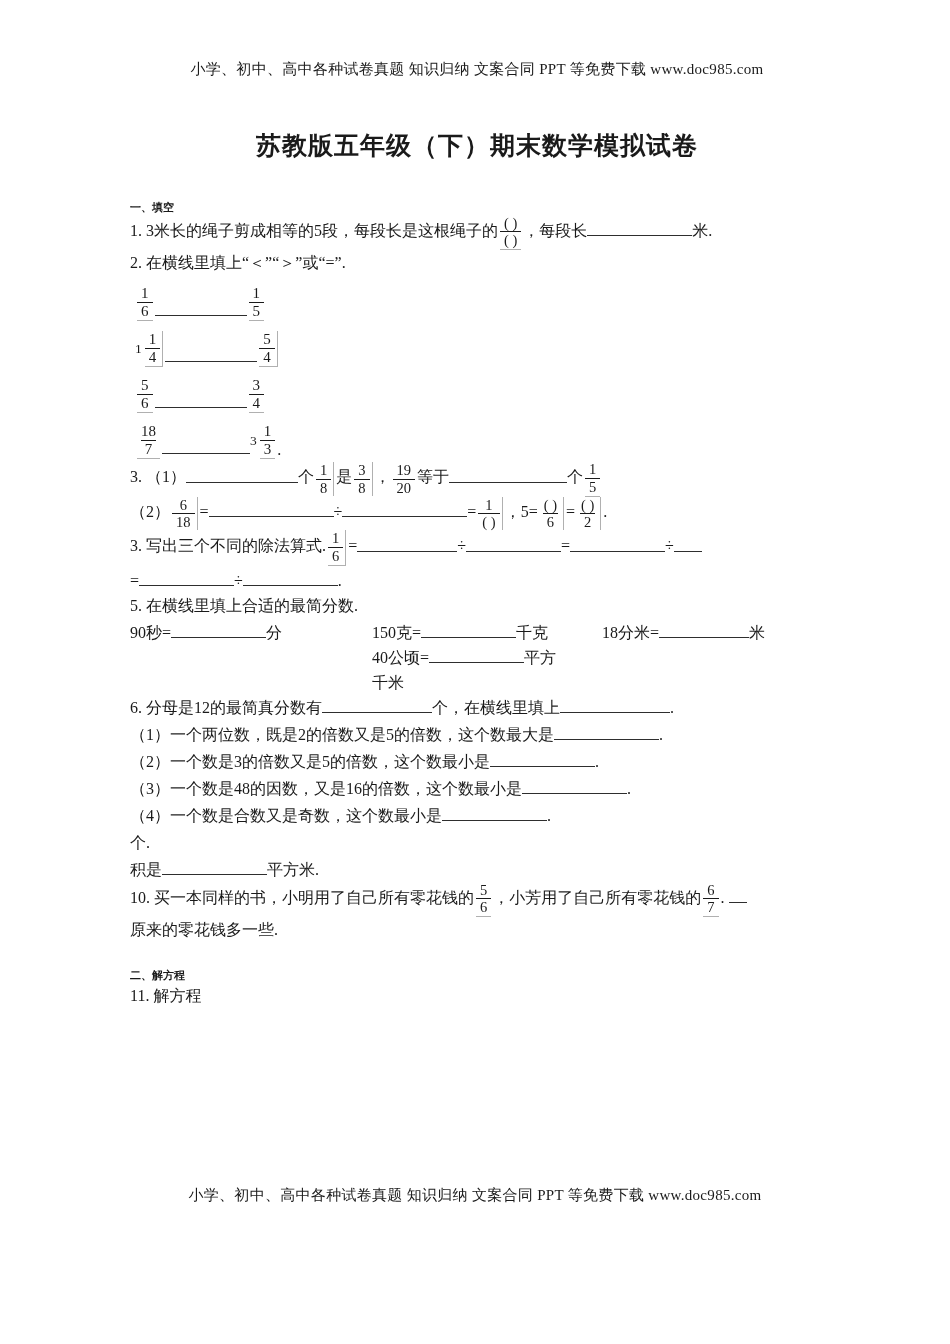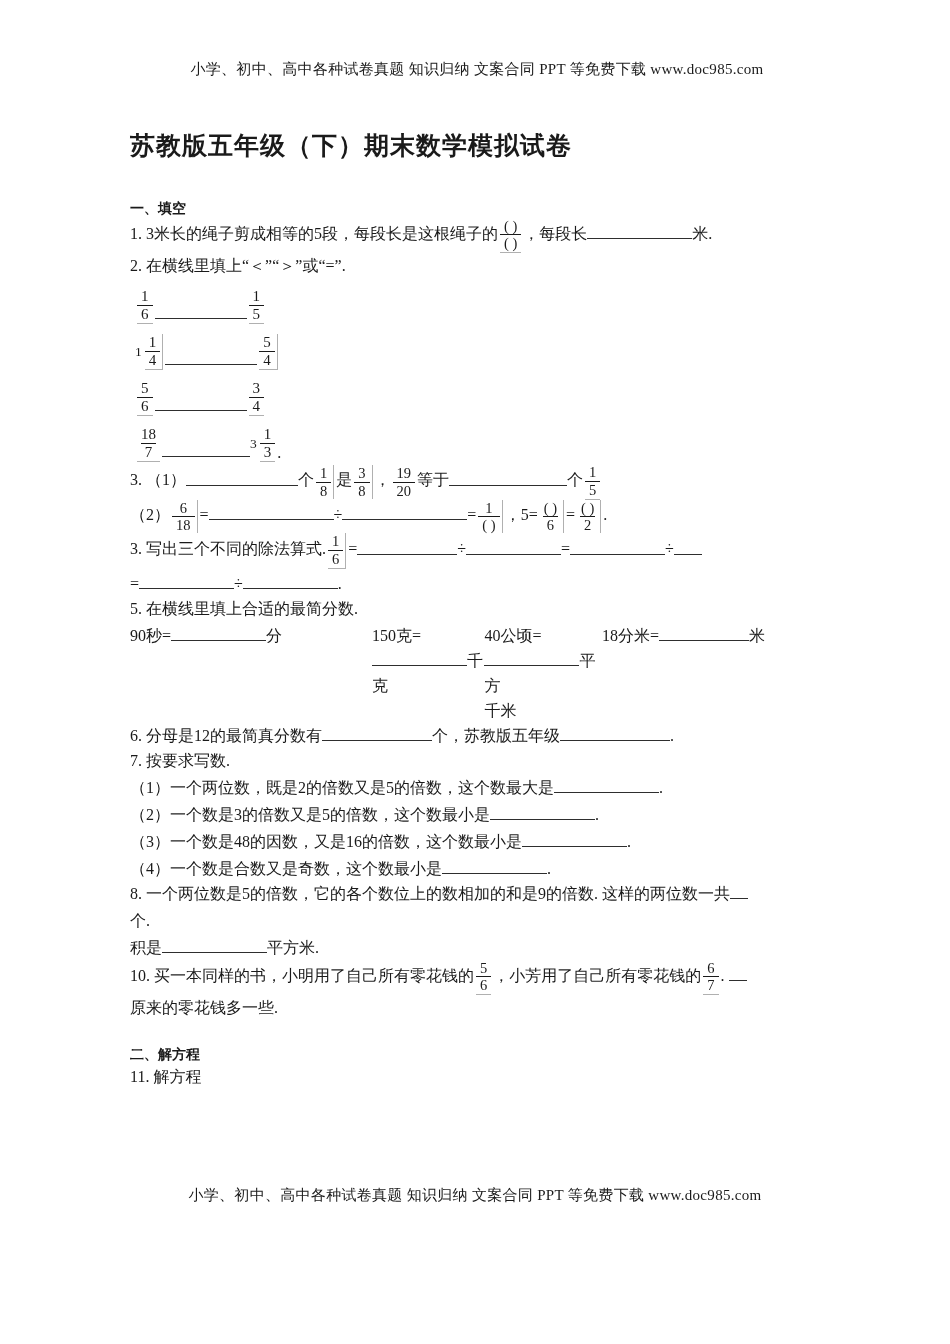--- a/index.html
+++ b/index.html
@@ -5,25 +5,25 @@
   html,body { margin:0; padding:0; background:#ffffff; }
   body {
     width:950px; height:1344px; position:relative; overflow:hidden;
     font-family:"Liberation Serif","DejaVu Serif",serif;
     color:#1a1a1a;
   }
   .page { box-sizing:border-box; width:950px; padding:60px 126px 0 130px; }
   .note { text-align:center; font-size:15px; letter-spacing:0.3px; white-space:nowrap; }
   .footer { position:absolute; left:0; right:0; top:1186px; }
   .title {
-    margin:50px 0 0 0; text-align:left; font-size:25px; font-weight:bold;
+    margin:50px 0 0 0; text-align:center; font-size:25px; font-weight:bold;
     font-family:"Liberation Sans","DejaVu Sans",sans-serif; letter-spacing:1px;
   }
   .sect {
-    margin-top:38px; font-size:14px; font-weight:bold;
+    margin-top:38px; font-size:11px; font-weight:bold;
     font-family:"Liberation Sans","DejaVu Sans",sans-serif;
   }
   .sect2 { margin-top:26px; }
   .ln { font-size:16px; line-height:25px; }
   .sub { margin-top:2px; }
   
   .bl { display:inline-block; height:1.05em; border-bottom:1px solid #2e2e2e; vertical-align:baseline; }
   
   .frac {
     display:inline-flex; flex-direction:column; align-items:center;
@@ -34,21 +34,21 @@
   .frac.ul { border-bottom:1px solid #b0b0b0; padding-bottom:1px; }
   .frac.bar { border-right:1px solid #b0b0b0; padding-right:2px; }
   .mixed { display:inline-flex; align-items:center; vertical-align:middle; }
   .mixed .pre { font-size:13.5px; margin-right:1px; }
   
   .cmp { display:flex; align-items:flex-end; height:44px; margin:2px 0 2px 5px; font-size:16px; }
   .cmp .frac { font-size:15px; }
   .cline { display:inline-block; border-bottom:1.4px solid #2e2e2e; margin-bottom:5px; }
   
   .q5grid { display:flex; margin-top:2px; }
-  .q5col { display:flex; flex-direction:row; }
+  .q5col { display:flex; flex-direction:column; }
   .q5col.c1 { width:242px; }
   .q5col.c2 { width:230px; }
   .q5col.c3 { width:218px; }
 </style>
 </head>
 <body>
 
 <div class="page">
   <div class="note">小学、初中、高中各种试卷真题 知识归纳 文案合同 PPT 等免费下载  www.doc985.com</div>
   <h1 class="title">苏教版五年级（下）期末数学模拟试卷</h1>
@@ -153,29 +153,27 @@
     </div>
     <div class="q5col c2">
       <div class="ln"><span>150克=</span><span class="bl" style="width: 95px;"></span><span>千克</span></div>
       <div class="ln"><span>40公顷=</span><span class="bl" style="width: 95px;"></span><span>平方</span><br><span>千米</span></div>
     </div>
     <div class="q5col c3">
       <div class="ln"><span>18分米=</span><span class="bl" style="width: 90px;"></span><span>米</span></div>
     </div>
   </div>
 
-  <div class="ln"><span>6. 分母是12的最简真分数有</span><span class="bl" style="width: 110px;"></span><span>个，苏教版五年级</span><span class="bl" style="width: 110px;"></span><span>.</span></div>
+  <div class="ln"><span>6. 分母是12的最简真分数有</span><span class="bl" style="width: 110px;"></span><span>个，在横线里填上</span><span class="bl" style="width: 110px;"></span><span>.</span></div>
 
-  <div class="ln"><span>7. 按要求写数.</span></div>
   <div class="ln sub"><span>（1）一个两位数，既是2的倍数又是5的倍数，这个数最大是</span><span class="bl" style="width: 105px;"></span><span>.</span></div>
   <div class="ln sub"><span>（2）一个数是3的倍数又是5的倍数，这个数最小是</span><span class="bl" style="width: 105px;"></span><span>.</span></div>
   <div class="ln sub"><span>（3）一个数是48的因数，又是16的倍数，这个数最小是</span><span class="bl" style="width: 105px;"></span><span>.</span></div>
   <div class="ln sub"><span>（4）一个数是合数又是奇数，这个数最小是</span><span class="bl" style="width: 105px;"></span><span>.</span></div>
 
-  <div class="ln"><span>8. 一个两位数是5的倍数，它的各个数位上的数相加的和是9的倍数. 这样的两位数一共</span><span class="bl" style="width: 18px;"></span></div>
   <div class="ln sub"><span>个.</span></div>
 
   <div class="ln sub"><span>积是</span><span class="bl" style="width: 105px;"></span><span>平方米.</span></div>
 
   <div class="ln"><span>10. 买一本同样的书，小明用了自己所有零花钱的</span><span class="frac ul">
         <span class="n">5</span>
         <span class="d">6</span>
       </span><span>，小芳用了自己所有零花钱的</span><span class="frac ul">
         <span class="n">6</span>
         <span class="d">7</span>

